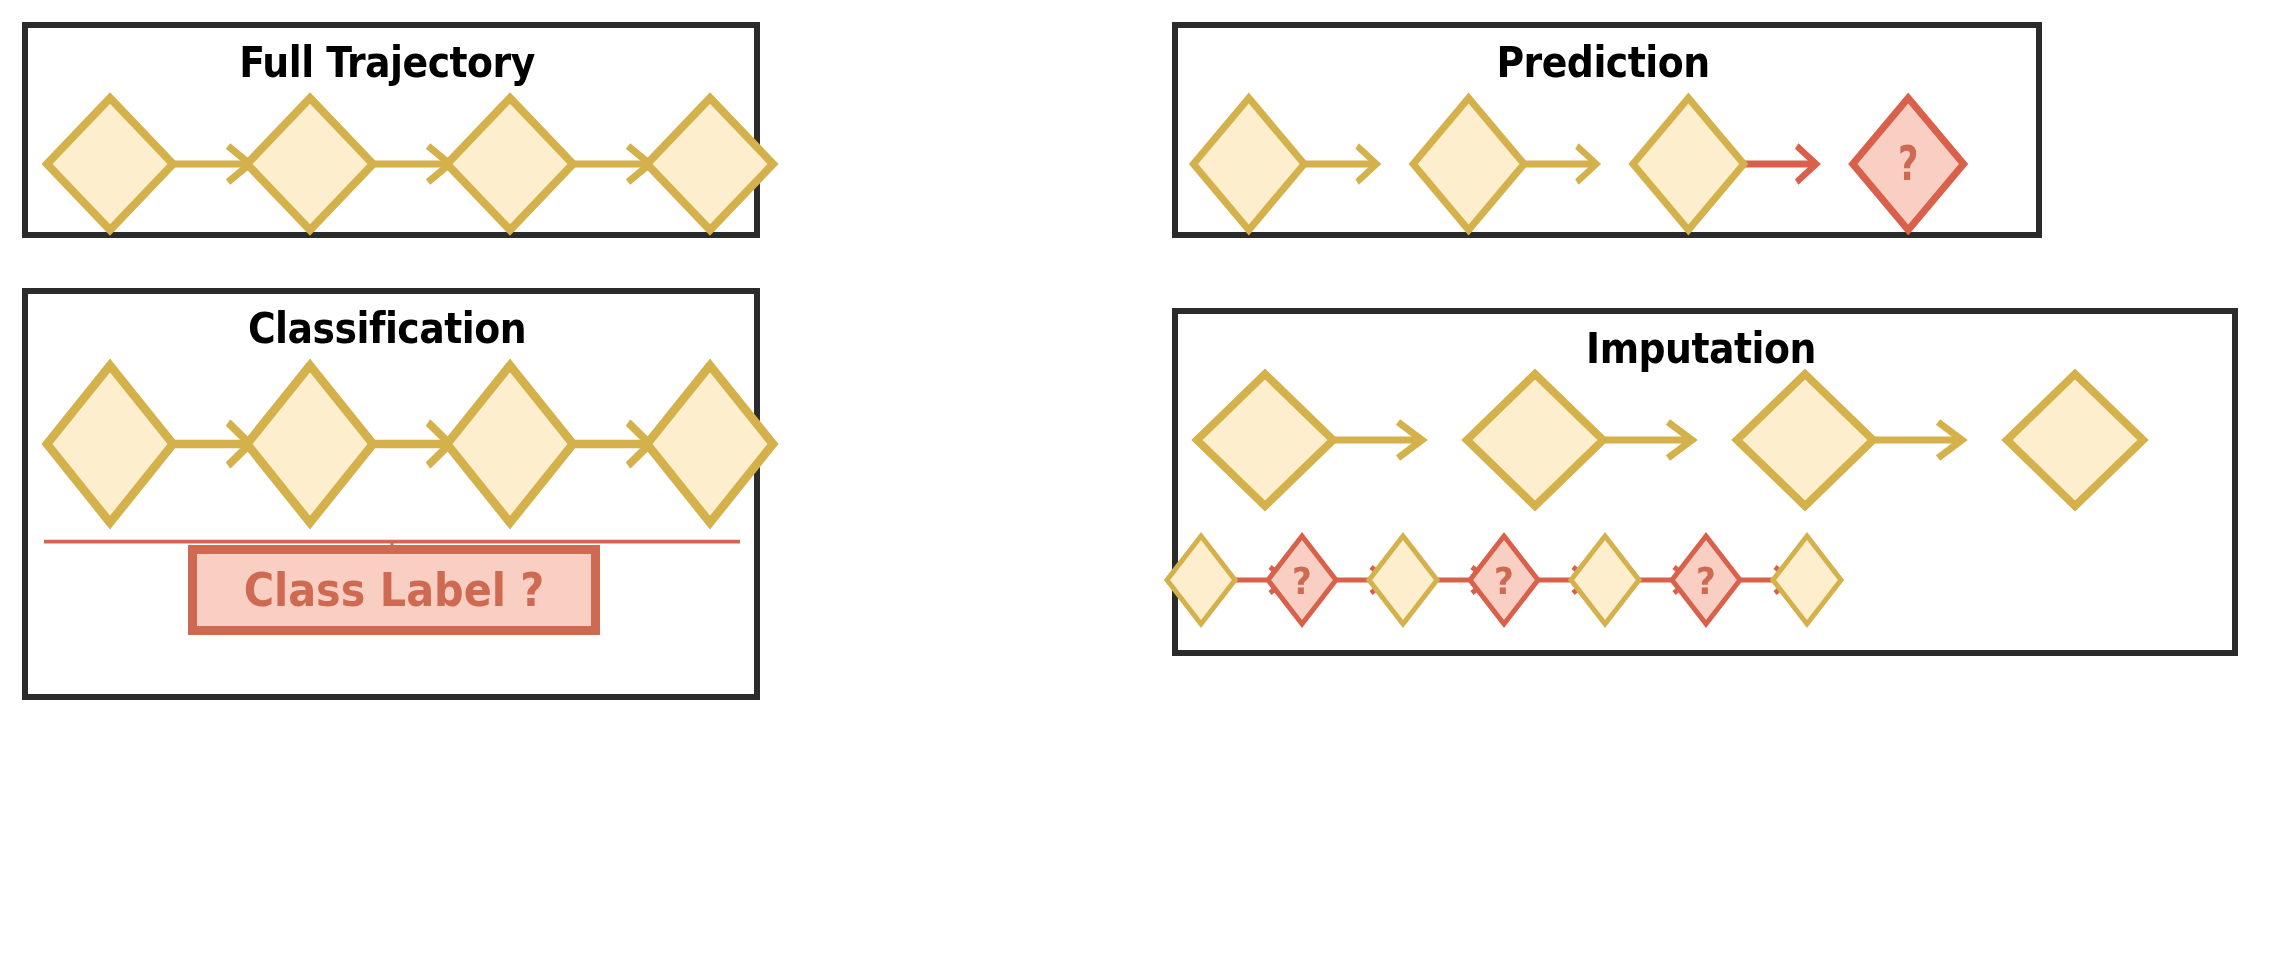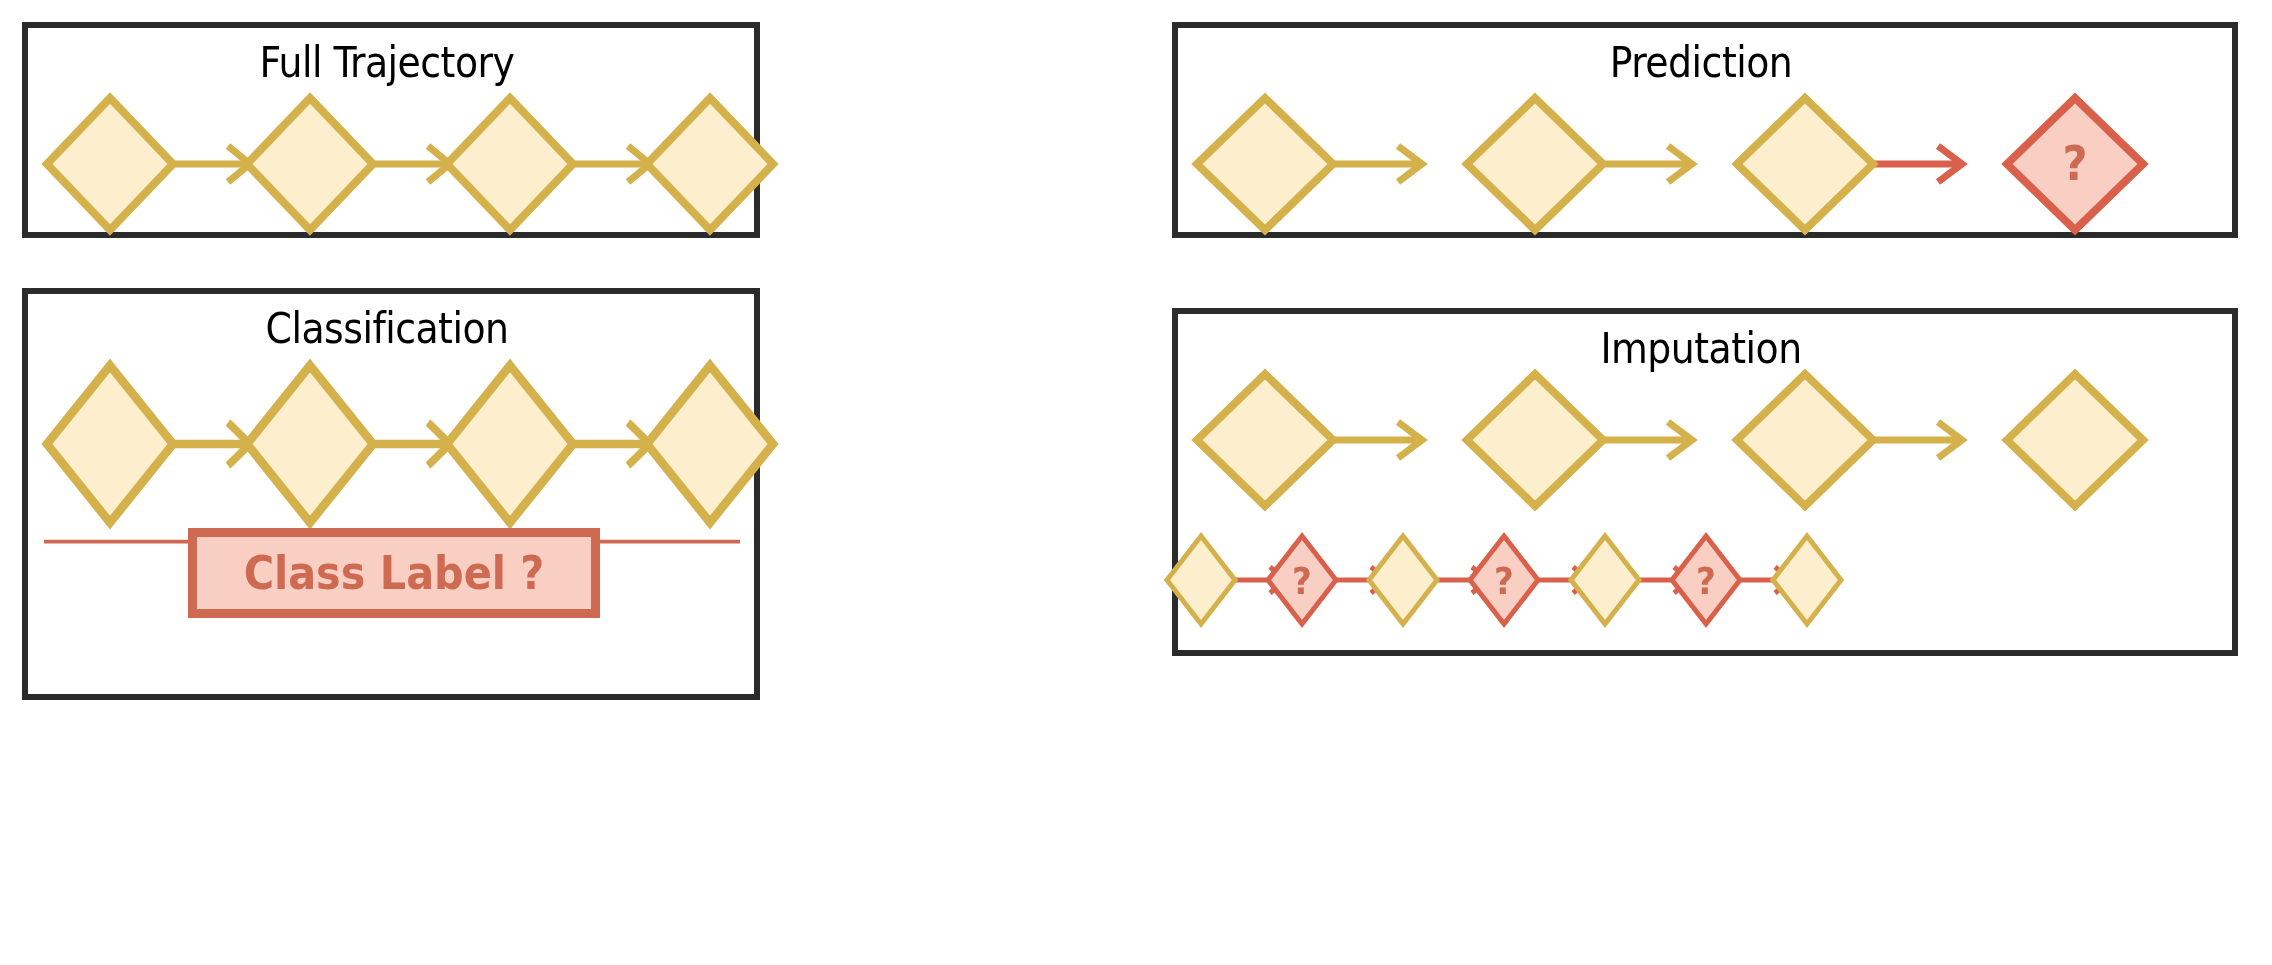--- a/index.html
+++ b/index.html
@@ -1,20 +1,20 @@
 <!DOCTYPE html>
 <html><head>
 <meta charset="utf-8">
 <style>
   html,body{margin:0;padding:0;background:#ffffff;}
   body{width:2272px;height:965px;font-family:"Liberation Sans",sans-serif;overflow:hidden;}
   #root{position:relative;width:2272px;height:965px;background:#ffffff;}
 
   .panel{position:absolute;background:#ffffff;border:6px solid #2b2b2b;box-sizing:border-box;}
-  .panel-title{position:absolute;left:0;right:8px;text-align:center;font-weight:normal;color:#000000;
+  .panel-title{position:absolute;left:0;right:8px;text-align:center;font-weight:bold;color:#000000;
                font-family:"DejaVu Sans Condensed","Liberation Sans",sans-serif;letter-spacing:-0.5px;}
 
   .svgwrap{position:absolute;left:0;top:0;width:100%;height:100%;}
   svg{display:block;width:100%;height:100%;overflow:visible;}
 
   .classbox{position:absolute;box-sizing:border-box;display:flex;align-items:center;justify-content:center;}
   .classbox-inner{width:100%;height:100%;display:flex;align-items:center;justify-content:center;
                   box-sizing:border-box;}
   .classbox-label{font-weight:bold;font-family:"DejaVu Sans Condensed","Liberation Sans",sans-serif;
                   white-space:nowrap;}
@@ -40,21 +40,21 @@
         <g stroke="#D4B14B" stroke-width="8" stroke-linejoin="miter">
           <polygon fill="#FDEFCD" points="82,70 145,136 82,202 19,136"></polygon>
           <polygon fill="#FDEFCD" points="282,70 345,136 282,202 219,136"></polygon>
           <polygon fill="#FDEFCD" points="482,70 545,136 482,202 419,136"></polygon>
           <polygon fill="#FDEFCD" points="682,70 745,136 682,202 619,136"></polygon>
         </g>
       </svg>
     </div>
   </div>
 
-  <div class="panel" style="left:1172px;top:22px;width:1066px;height:216px;">
+  <div class="panel" style="left:1172px;top:22px;width:870px;height:216px;">
     <div class="panel-title" style="top:10px;font-size:42px;">Prediction</div>
     <div class="svgwrap">
       <svg viewBox="0 0 1054 204" preserveAspectRatio="none">
         <g fill="none" stroke-width="7">
           <g stroke="#D4B14B">
             <line x1="155" y1="136" x2="240" y2="136"></line>
             <polyline points="220,118 244,136 220,154"></polyline>
             <line x1="425" y1="136" x2="510" y2="136"></line>
             <polyline points="490,118 514,136 490,154"></polyline>
           </g>
@@ -93,21 +93,21 @@
           <polygon fill="#FDEFCD" points="682,60 745,126 682,192 619,126"></polygon>
         </g>
         <g stroke="#CF6A52" stroke-width="3" fill="none">
           <line x1="16" y1="208" x2="712" y2="208"></line>
           <line x1="364" y1="208" x2="364" y2="242"></line>
           <polyline points="354,228 364,246 374,228" stroke-width="4"></polyline>
         </g>
       </svg>
     </div>
 
-    <div class="classbox" style="left:160px;top:234px;width:412px;height:90px;background:#CF6A52;padding:9px;">
+    <div class="classbox" style="left:160px;top:251px;width:412px;height:90px;background:#CF6A52;padding:9px;">
       <div class="classbox-inner" style="background:#F9CFC4;">
         <span class="classbox-label" style="font-size:46px;color:#CF6A52;">Class Label ?</span>
       </div>
     </div>
   </div>
 
   <div class="panel" style="left:1172px;top:288px;width:1066px;height:348px;margin-top:20px;">
     <div class="panel-title" style="top:10px;font-size:42px;">Imputation</div>
     <div class="svgwrap">
       <svg viewBox="0 0 1054 336" preserveAspectRatio="none">

